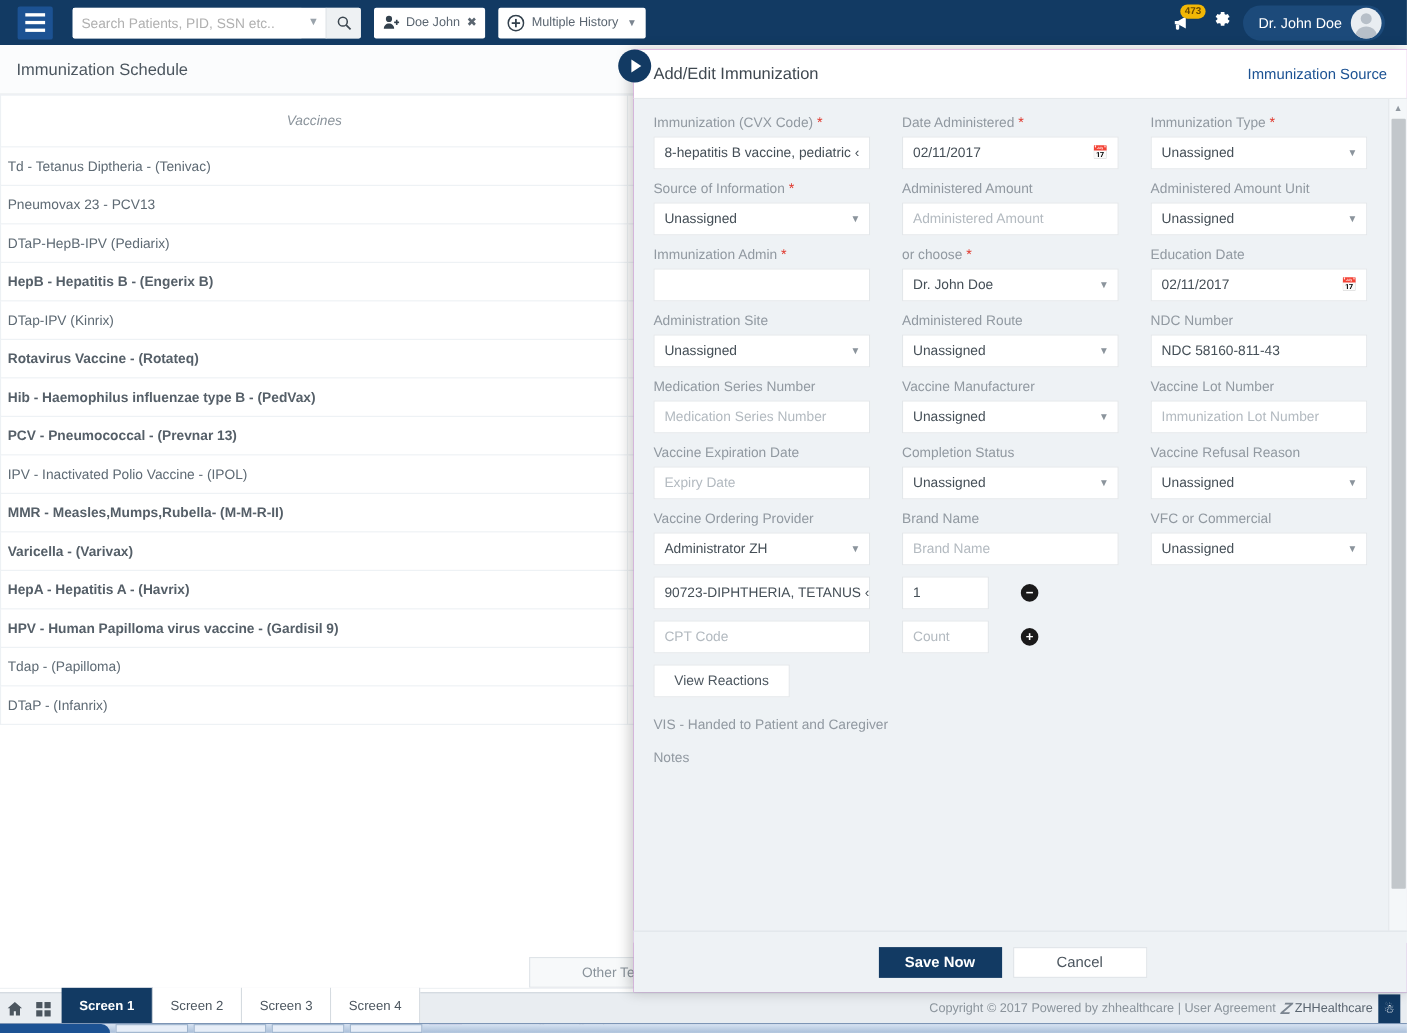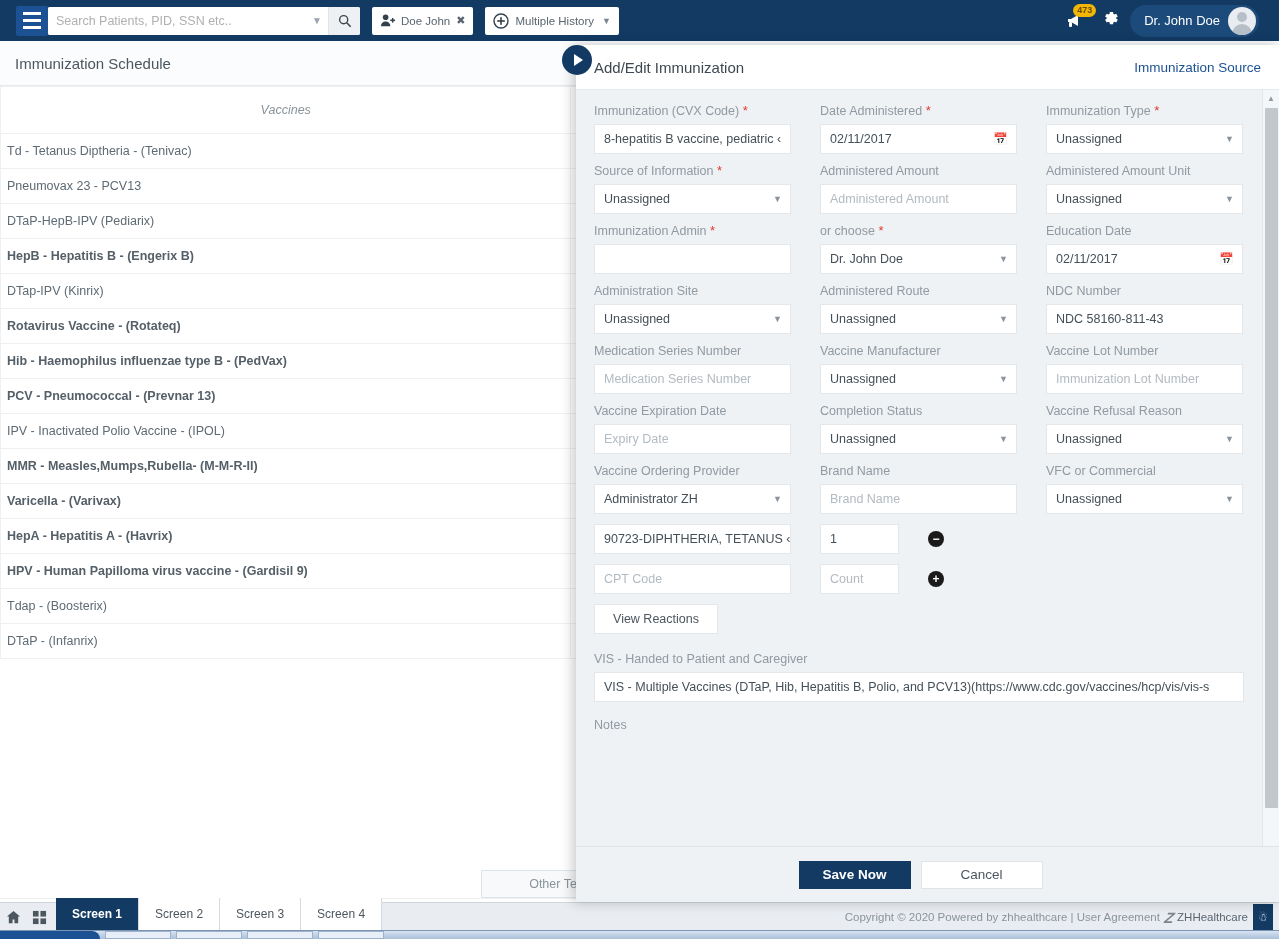--- a/index.html
+++ b/index.html
@@ -15,22 +15,22 @@
     position: absolute; left:0; top:0; width:1279px; height:41px;
     background:#123a63; display:flex; align-items:center; padding:0 8px;
   }
   .burger {
     width:32px; height:30px; background:#1c5293; border-radius:2px;
     display:flex; flex-direction:column; justify-content:center;
     align-items:center; gap:4px; margin-left:8px; cursor:pointer;
   }
   .burger i { display:block; width:18px; height:3px; background:#fff; }
   .searchwrap {
-    display:flex; height:28px; background:#fff;
-    border-radius:2px; overflow:hidden; width:312px;
+    display:flex; margin-left:18px; height:28px; background:#fff;
+    border-radius:2px; overflow:hidden; width:262px;
   }
   .searchwrap input {
     border:0; outline:0; flex:1; padding:0 8px; font-size:12.5px;
     color:#333; font-family:"Liberation Sans", sans-serif;
   }
   .searchwrap input::placeholder { color:#b0b0b0; }
   .caret-sm {
     width:22px; display:flex; align-items:center; justify-content:center;
     color:#9aa3ab; font-size:10px; cursor:pointer;
   }
@@ -502,21 +502,21 @@
           </tr>
           <tr>
             <td class="vax bold">HPV - Human Papilloma virus vaccine - (Gardisil 9)</td>
             <td class="cell"></td>
             <td class="cell"></td>
             <td class="cell"></td>
             <td class="cell"></td>
             <td class="cell"></td>
           </tr>
           <tr>
-            <td class="vax">Tdap - (Boosterix)</td>
+            <td class="vax">Tdap - (Papilloma)</td>
             <td class="cell"></td>
             <td class="cell"></td>
             <td class="cell"></td>
             <td class="cell"></td>
             <td class="cell"></td>
           </tr>
           <tr>
             <td class="vax">DTaP - (Infanrix)</td>
             <td class="cell"></td>
             <td class="cell"></td>
@@ -733,21 +733,20 @@
         </div>
         <div class="small">
           <div class="inp ph">Count</div>
         </div>
         <div class="circbtn">+</div>
       </div>
 
       <div class="viewreact">View Reactions</div>
 
       <label class="flbl vislabel">VIS - Handed to Patient and Caregiver</label>
-      <div class="wideinp">VIS - Multiple Vaccines (DTaP, Hib, Hepatitis B, Polio, and PCV13)(https://www.cdc.gov/vaccines/hcp/vis/vis-s</div>
 
       <div class="noteslbl">Notes</div>
     </div>
 
     <div class="mscroll">
       <div class="arrw">▲</div>
       <div class="thumb"></div>
       <div class="arrw bot">▼</div>
     </div>
 
@@ -771,21 +770,21 @@
           <rect x="9" y="9" width="6" height="6" fill="#4c565f"></rect>
       </svg>
     </div>
     <div id="screentabs" style="display:flex;align-items:flex-end;">
         <div class="scrtab active">Screen 1</div>
         <div class="scrtab">Screen 2</div>
         <div class="scrtab">Screen 3</div>
         <div class="scrtab">Screen 4</div>
       </div>
     <div class="copyright">
-      <span>Copyright © 2020 Powered by zhhealthcare | User Agreement</span>
+      <span>Copyright © 2017 Powered by zhhealthcare | User Agreement</span>
       <span class="zhlogo">
         <span class="zhmark">Z</span>
         <span>ZHHealthcare</span>
       </span>
       <span class="helpbtn">☃</span>
     </div>
   </div>
 
   <div class="ostaskbar">
     <div class="os-start"></div>

